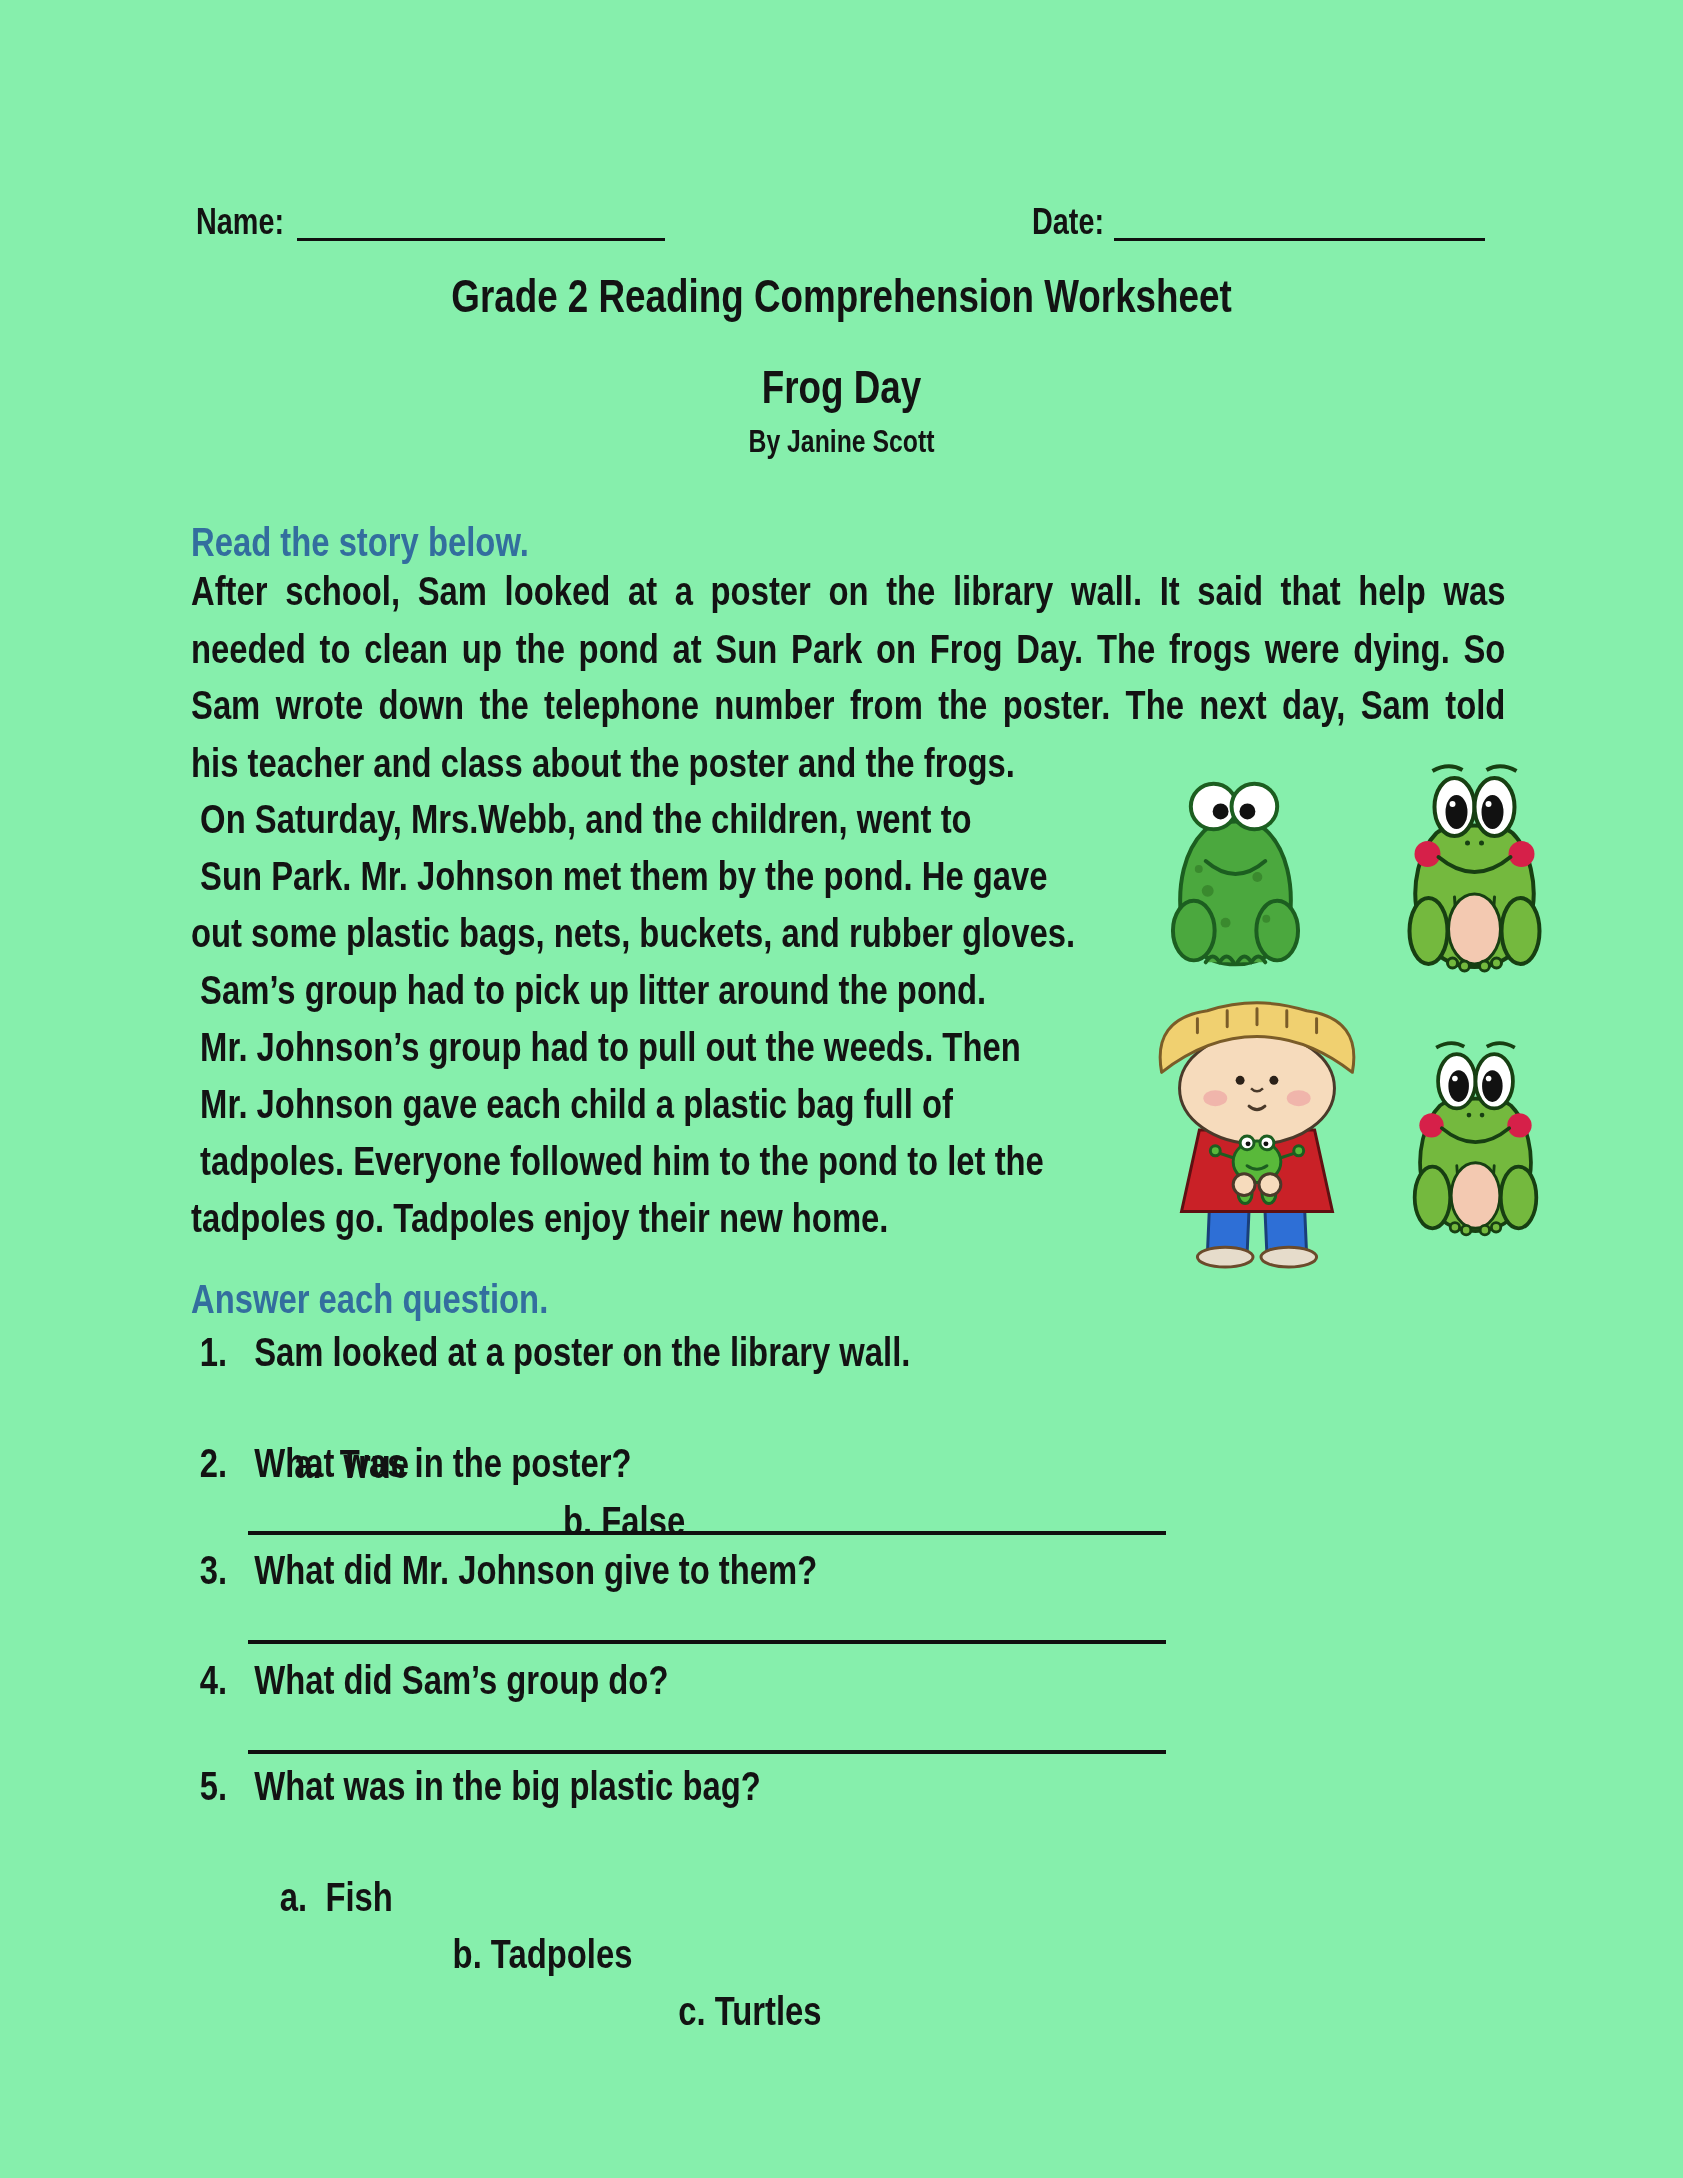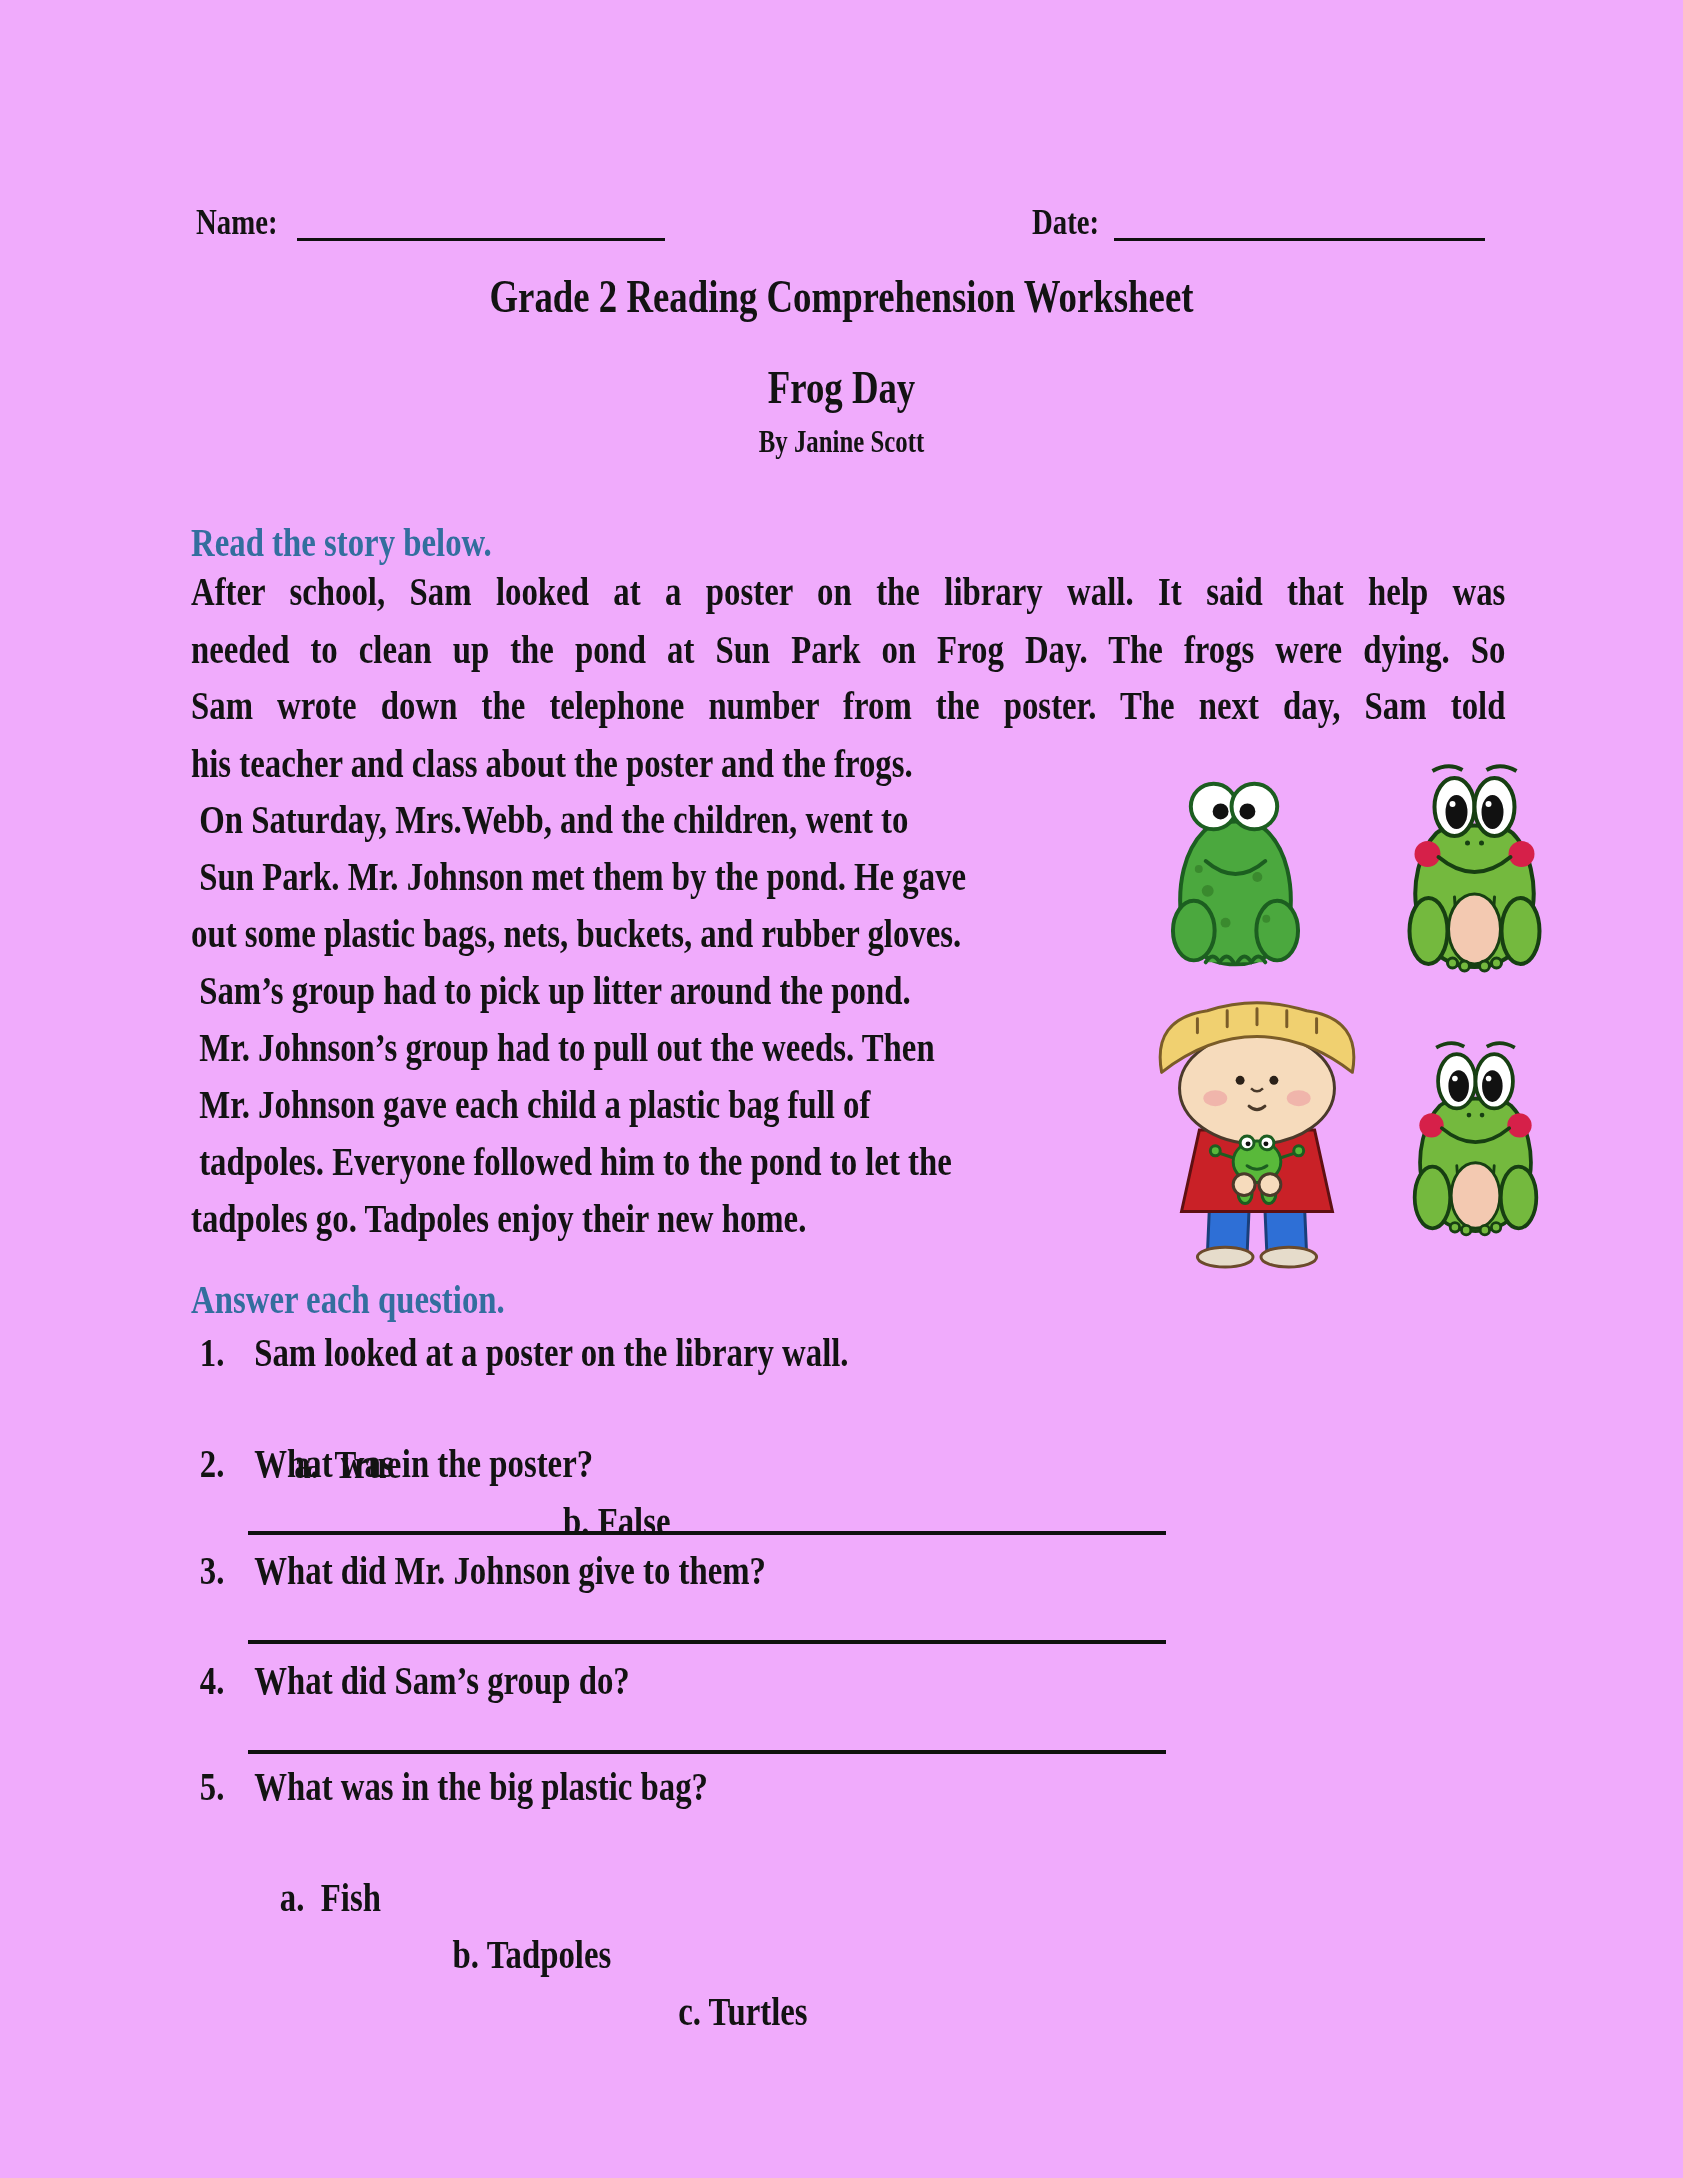--- a/index.html
+++ b/index.html
@@ -1,22 +1,22 @@
 <!DOCTYPE html>
 <html><head>
 <meta charset="utf-8">
 <style>
   html,body{margin:0;padding:0;background:#888;}
   .page{
     position:relative;
     width:1683px;height:2178px;
-    background:#f0abfc;
+    background:#86efac;
     margin:0 auto;
     overflow:hidden;
-    font-family:Liberation Serif, serif;
+    font-family:Liberation Sans, sans-serif;
     font-weight:bold;
     color:#131313;
   }
   
   .hdr-label{
     position:absolute;
     font-size:36px;line-height:36px;
     transform:scaleX(0.8);transform-origin:0 50%;
     white-space:pre;
   }

